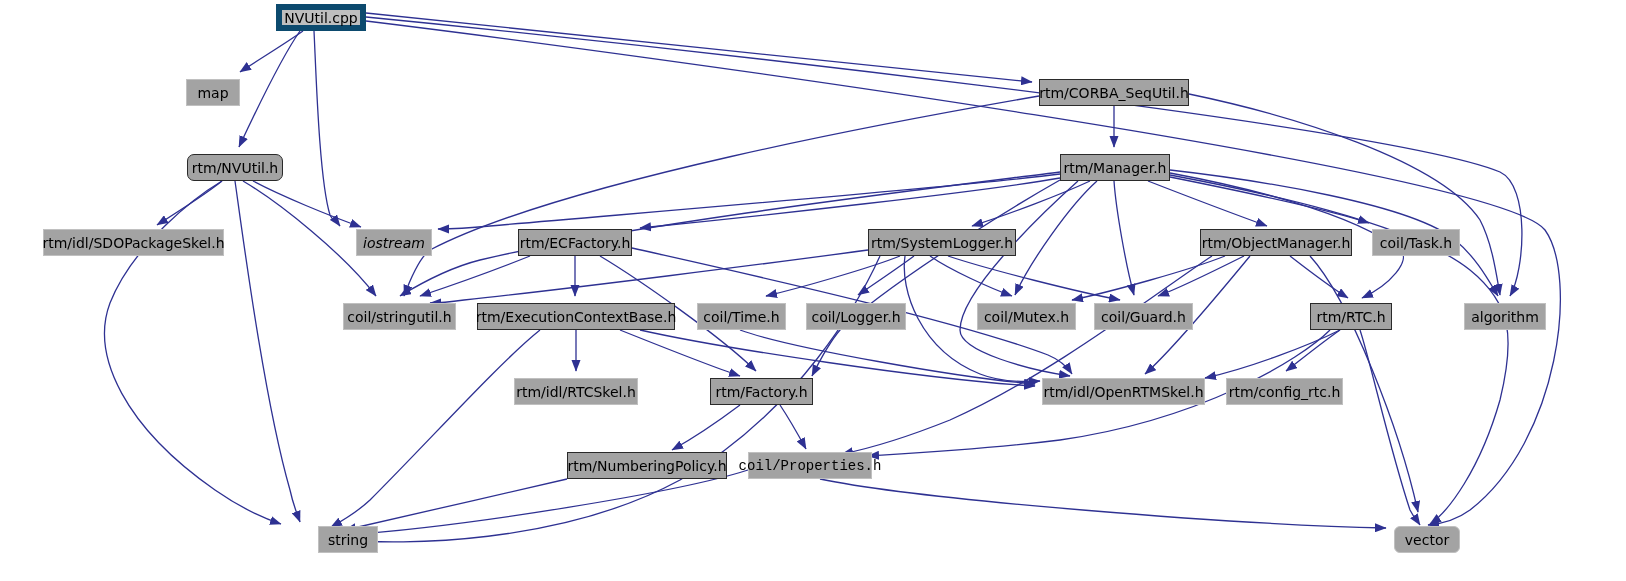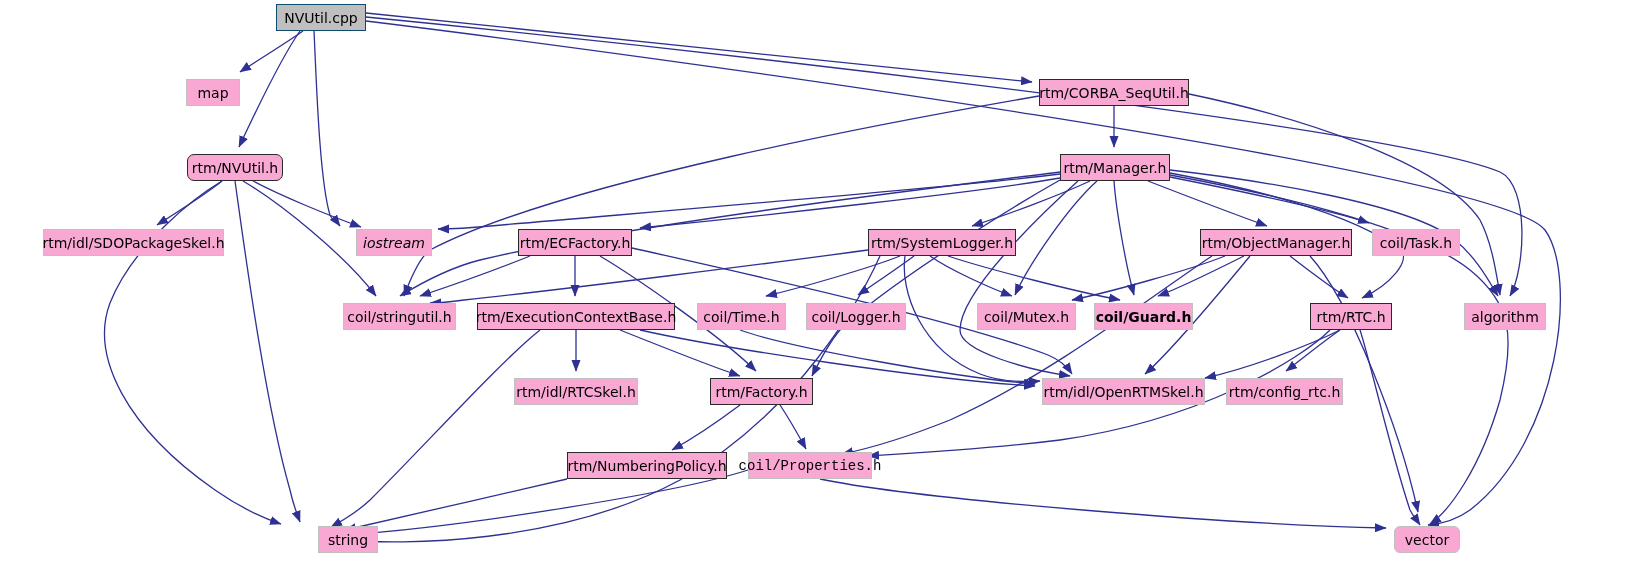--- a/index.html
+++ b/index.html
@@ -10,26 +10,26 @@
   }
   #graph-root{position:relative;width:1626px;height:581px;}
   #edge-layer{position:absolute;left:0;top:0;width:1626px;height:581px;}
   .node{
     position:absolute;
     box-sizing:border-box;
     display:flex;align-items:center;justify-content:center;
     white-space:nowrap;
     font-size:14px;
     color:#000000;
-    background:#f9a8d4;
+    background:#a3a3a3;
     border:1px solid #c0c0c0;
     letter-spacing:0px;
   }
   .node.bold{border:1px solid #2a2a2a;}
-  .node.root{background:#bfbfbf;border:1px solid #0c4a6e;}
+  .node.root{background:#bfbfbf;border:6px solid #0c4a6e;}
   .node-label{pointer-events:none;}
 </style>
 </head>
 <body>
 
 <div id="graph-root">
   <svg id="edge-layer" viewBox="0 0 1626 581" width="1626" height="581" xmlns="http://www.w3.org/2000/svg">
     <defs>
       <marker id="arrowhead" markerWidth="9" markerHeight="7" refX="8.5" refY="3.5" orient="auto" markerUnits="strokeWidth">
         <polygon points="0 0, 9 3.5, 0 7" fill="#2e3192"></polygon>
@@ -138,21 +138,21 @@
       </div>
       <div class="node" style="left: 697px; top: 303px; width: 89px; height: 27px;">
         <span class="node-label">coil/Time.h</span>
       </div>
       <div class="node" style="left: 806px; top: 303px; width: 100px; height: 27px; justify-content: center;">
         <span class="node-label">coil/Logger.h</span>
       </div>
       <div class="node" style="left: 977px; top: 303px; width: 99px; height: 27px;">
         <span class="node-label">coil/Mutex.h</span>
       </div>
-      <div class="node" style="left: 1094px; top: 303px; width: 99px; height: 27px; font-weight: bold;">
+      <div class="node" style="left: 1094px; top: 303px; width: 99px; height: 27px;">
         <span class="node-label">coil/Guard.h</span>
       </div>
       <div class="node bold" style="left: 1310px; top: 303px; width: 82px; height: 27px;">
         <span class="node-label">rtm/RTC.h</span>
       </div>
       <div class="node" style="left: 1464px; top: 303px; width: 82px; height: 27px;">
         <span class="node-label">algorithm</span>
       </div>
       <div class="node" style="left: 514px; top: 378px; width: 124px; height: 27px;">
         <span class="node-label">rtm/idl/RTCSkel.h</span>

